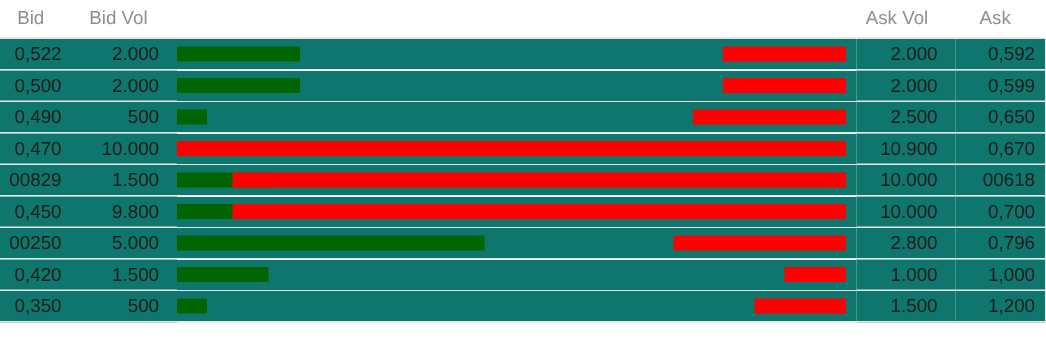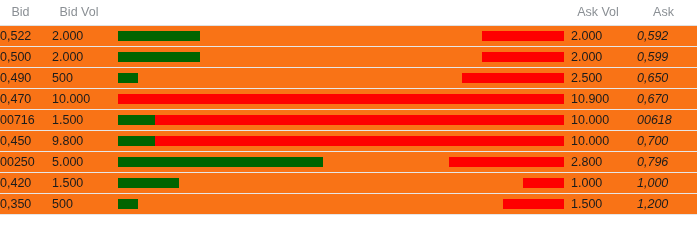--- a/index.html
+++ b/index.html
@@ -53,28 +53,28 @@
 
   .ob-head th.h-bid     { padding-right: 11px; }
   .ob-head th.h-bidvol  { padding-right: 12px; }
   .ob-head th.h-depth   { text-align: left; }
   .ob-head th.h-askvol  { padding-right: 12px; }
   .ob-head th.h-ask     { padding-right: 7px; margin-top: 12px; }
 
   .ob-row td {
     border-bottom: 1px solid #e6e6e6;
     color: #1c1c1c;
-    text-align: left;
+    text-align: right;
     white-space: nowrap;
-    background: #f97316;
+    background: #0f766e;
   }
   .ob-row td.c-bid     { padding-right: 11px; }
   .ob-row td.c-bidvol  { padding-right: 12px; }
   .ob-row td.c-askvol  { padding-right: 12px; }
-  .ob-row td.c-ask     { padding-right: 18px; font-style: italic; }
+  .ob-row td.c-ask     { padding-right: 7px; }
 
   td.c-depth {
     position: relative;
     padding: 0;
     overflow: hidden;
   }
   .depth-track {
     position: relative;
     width: 100%;
     height: 20px;
@@ -157,21 +157,21 @@
           <td class="c-depth">
             <div class="depth-track">
               <div class="bar bar-bid" style="width: 409.174px; background: rgb(0, 100, 0);"></div>
               <div class="bar bar-ask" style="width: 446px; background: rgb(254, 0, 0);"></div>
             </div>
           </td>
           <td class="c-askvol">10.900</td>
           <td class="c-ask">0,670</td>
         </tr>
         <tr class="ob-row">
-          <td class="c-bid">00716</td>
+          <td class="c-bid">00829</td>
           <td class="c-bidvol">1.500</td>
           <td class="c-depth">
             <div class="depth-track">
               <div class="bar bar-bid" style="width: 61.3761px; background: rgb(0, 100, 0);"></div>
               <div class="bar bar-ask" style="width: 409.174px; background: rgb(254, 0, 0);"></div>
             </div>
           </td>
           <td class="c-askvol">10.000</td>
           <td class="c-ask">00618</td>
         </tr>

